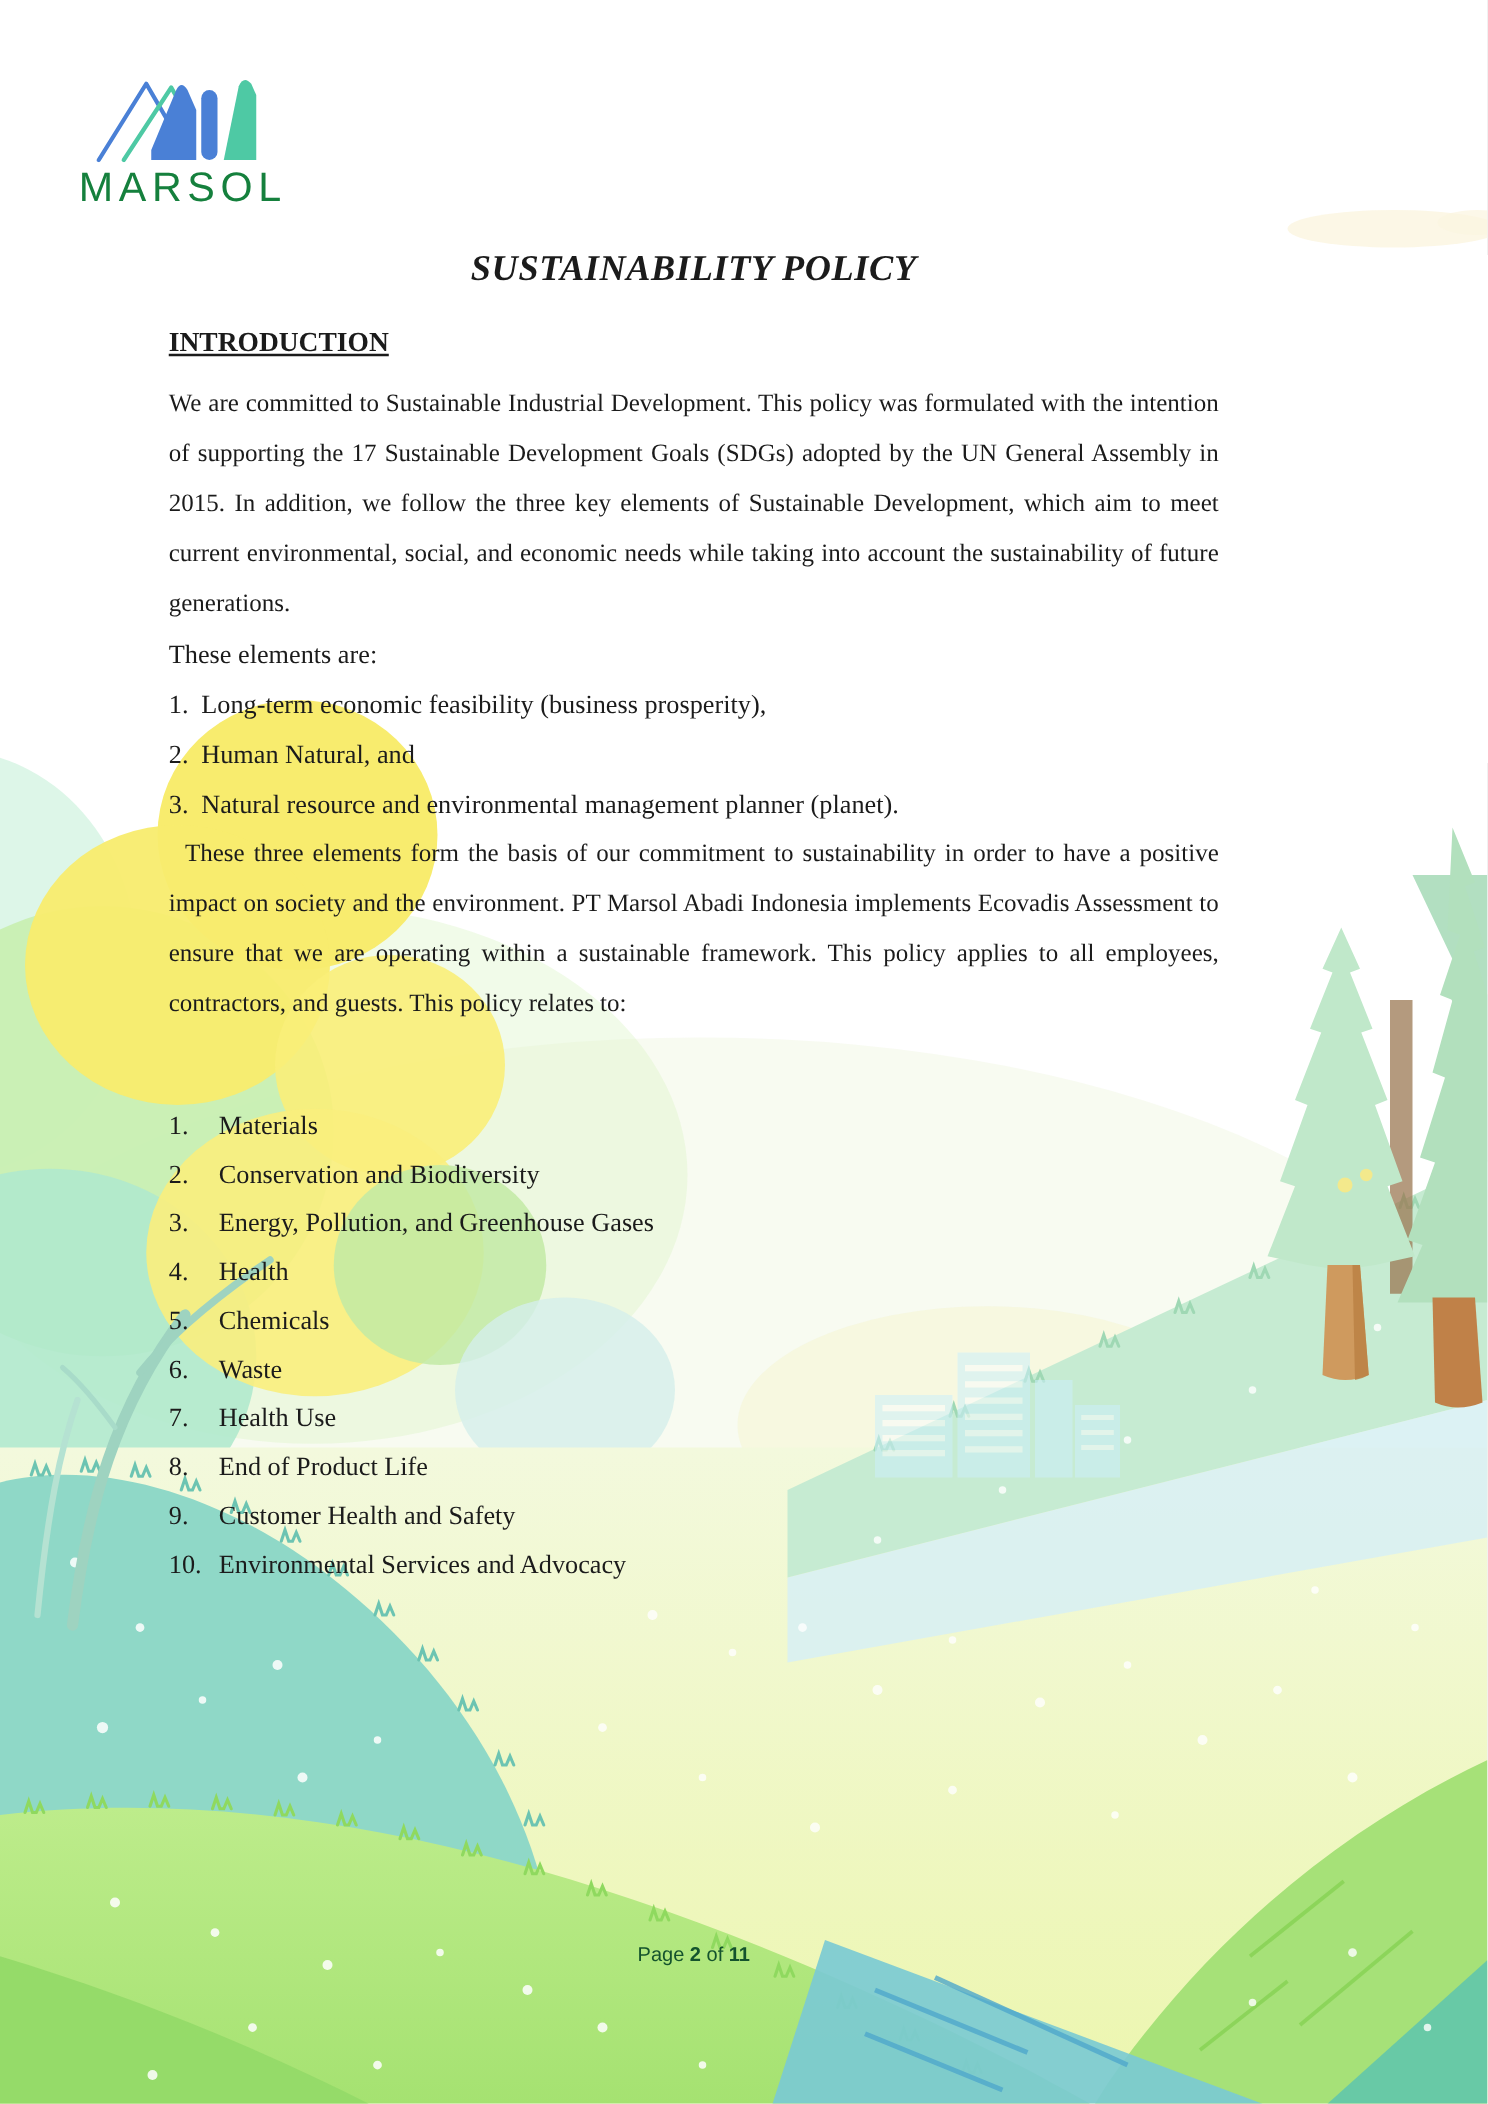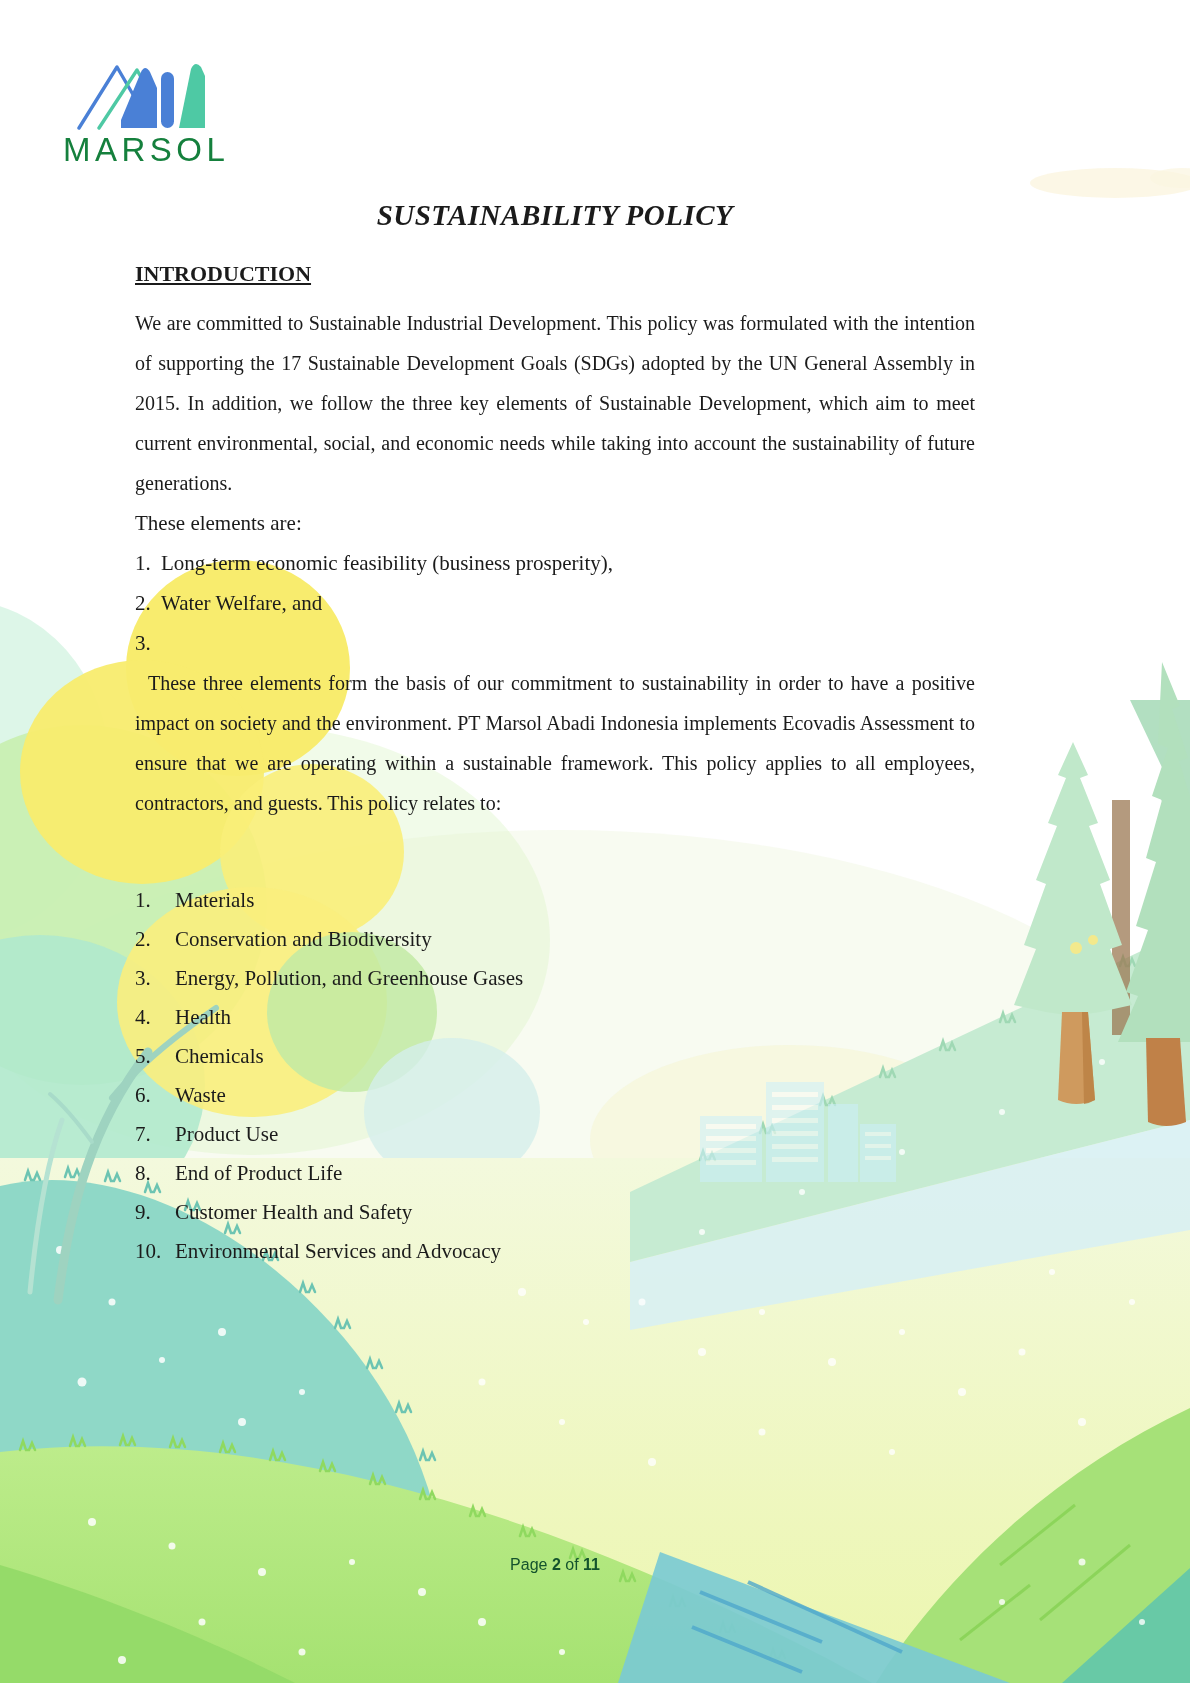--- a/index.html
+++ b/index.html
@@ -284,24 +284,25 @@
 
     <p class="lead-line">These elements are:</p>
 
     <div class="list-a">
       <div class="row">
         <span class="num">1.</span>
         <span class="txt">Long-term economic feasibility (business prosperity),</span>
       </div>
       <div class="row">
         <span class="num">2.</span>
-        <span class="txt">Water Welfare, and</span>
+        <span class="txt">Human Natural, and</span>
       </div>
       <div class="row">
         <span class="num">3.</span>
+        <span class="txt">Natural resource and environmental management planner (planet).</span>
       </div>
     </div>
 
     <p class="para indent">These three elements form the basis of our commitment to sustainability in order to have a positive impact on society and the environment. PT Marsol Abadi Indonesia implements Ecovadis Assessment to ensure that we are operating within a sustainable framework. This policy applies to all employees, contractors, and guests. This policy relates to:</p>
 
     <div class="list-b">
       <div class="row">
         <span class="num">1.</span>
         <span class="txt">Materials</span>
       </div>
@@ -320,21 +321,21 @@
       <div class="row">
         <span class="num">5.</span>
         <span class="txt">Chemicals</span>
       </div>
       <div class="row">
         <span class="num">6.</span>
         <span class="txt">Waste</span>
       </div>
       <div class="row">
         <span class="num">7.</span>
-        <span class="txt">Product Use</span>
+        <span class="txt">Health Use</span>
       </div>
       <div class="row">
         <span class="num">8.</span>
         <span class="txt">End of Product Life</span>
       </div>
       <div class="row">
         <span class="num">9.</span>
         <span class="txt">Customer Health and Safety</span>
       </div>
       <div class="row">

